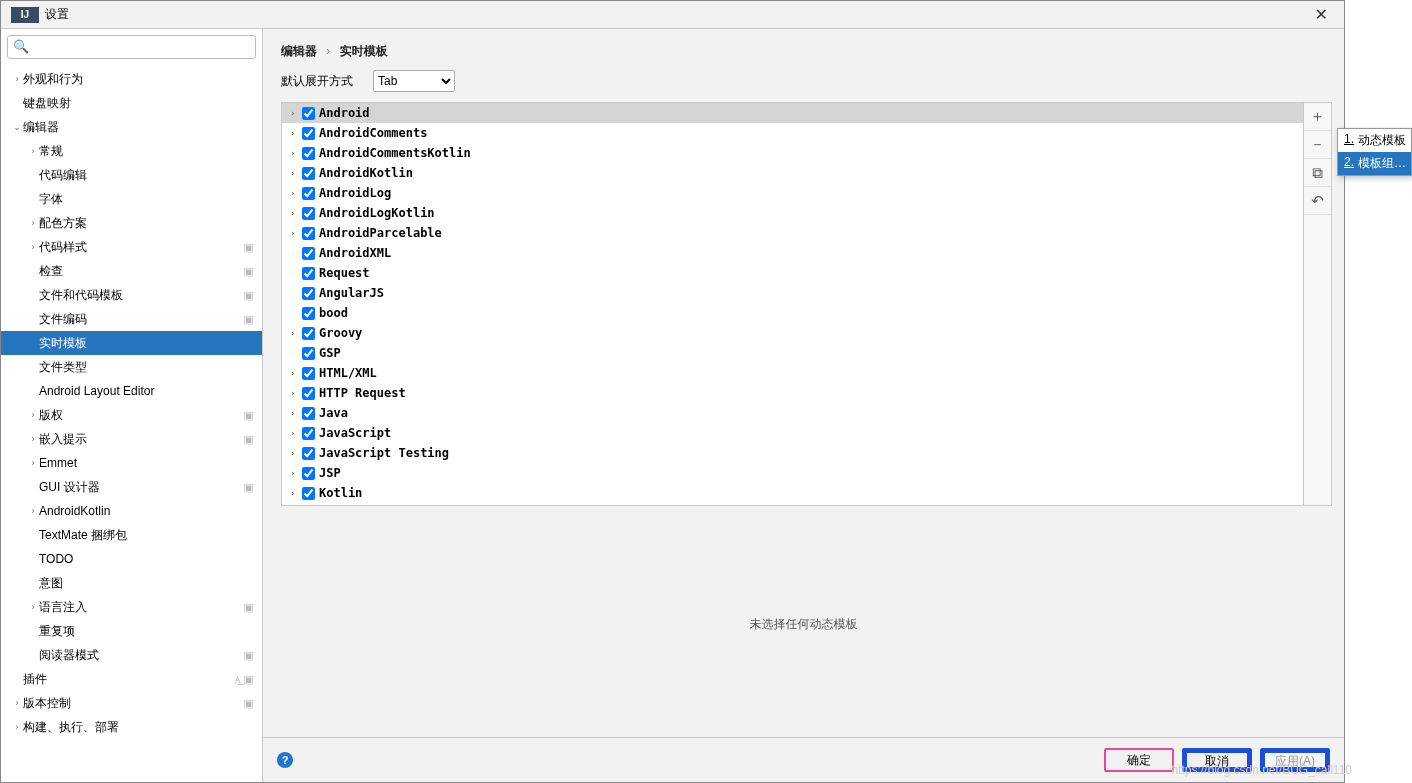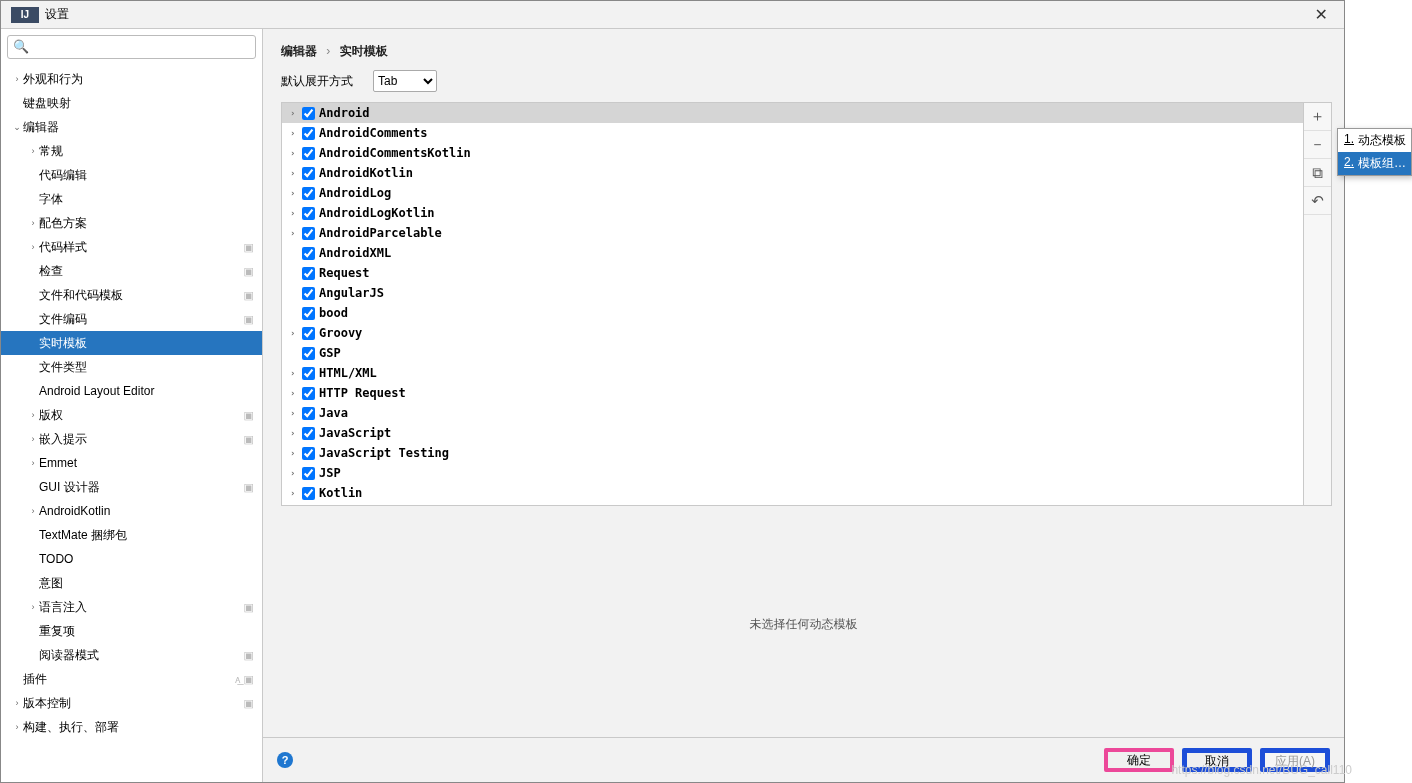--- a/index.html
+++ b/index.html
@@ -22,36 +22,36 @@
 .tree-item .exp { width: 12px; display: inline-flex; justify-content: center; color: #666; font-size: 9px; }
 .tree-item .label { flex: 1; white-space: nowrap; overflow: hidden; text-overflow: ellipsis; }
 .tree-item .badge { color: #bbb; font-size: 11px; margin-left: 4px; }
 .ind0 { padding-left: 10px; }
 .ind1 { padding-left: 26px; }
 
 .main { flex: 1; display: flex; flex-direction: column; background: #f2f2f2; }
 .breadcrumb { padding: 14px 18px 10px; font-size: 12px; font-weight: bold; color: #222; }
 .breadcrumb .sep { color: #888; margin: 0 6px; font-weight: normal; }
 .expand-row { display: flex; align-items: center; gap: 20px; padding: 0 18px 10px; }
-.expand-row select { height: 22px; width: 64px; border: 1px solid #aaa; border-radius: 2px; font-size: 12px; background: #fff; }
+.expand-row select { height: 22px; width: 82px; border: 1px solid #aaa; border-radius: 2px; font-size: 12px; background: #fff; }
 .panel-wrap { display: flex; margin: 0 12px 6px 18px; }
 .template-list { flex: 1; border: 1px solid #c9c9c9; background: #fff; height: 404px; overflow-y: auto; }
 .list-row { display: flex; align-items: center; height: 20px; padding-left: 8px; cursor: pointer; font-family: Consolas, monospace; font-size: 12px; font-weight: bold; }
 .list-row.sel { background: #d5d5d5; }
 .list-row .chev { width: 12px; color: #777; font-size: 9px; }
 .list-row input[type=checkbox] { margin: 0 4px 0 0; width: 13px; height: 13px; }
 .side-buttons { width: 28px; display: flex; flex-direction: column; border: 1px solid #c9c9c9; border-left: none; background: #f7f7f7; }
 .side-btn { height: 28px; display: flex; align-items: center; justify-content: center; cursor: pointer; color: #555; font-size: 15px; border-bottom: 1px solid #e0e0e0; }
 .no-select { flex: 1; display: flex; align-items: center; justify-content: center; color: #555; font-size: 12px; }
 .footer { display: flex; justify-content: space-between; align-items: center; padding: 10px 14px; border-top: 1px solid #c9c9c9; background: #f2f2f2; }
 .footer .left { display: flex; align-items: center; }
 .help-icon { width: 16px; height: 16px; border-radius: 50%; background: #1f77d0; color: #fff; display: flex; align-items: center; justify-content: center; font-size: 11px; font-weight: bold; cursor: pointer; }
 .footer .right { display: flex; gap: 8px; }
 .btn { min-width: 70px; height: 24px; border: 5px solid #1d4ed8; background: #f0f0f0; border-radius: 2px; cursor: pointer; font-size: 12px; }
-.btn.primary { border: 4px solid #ec4899; }
+.btn.primary { border: 2px solid #ec4899; }
 .btn.disabled { color: #999; background: #f6f6f6; }
 
 .context-menu { position: absolute; top: 128px; right: 0; width: 75px; background: #fff; border: 1px solid #999; box-shadow: 2px 2px 6px rgba(0,0,0,0.25); font-size: 12px; z-index: 100; }
 .menu-item { padding: 3px 6px; cursor: pointer; white-space: nowrap; display: flex; }
 .menu-item.hov { background: #2675bf; color: #fff; }
 .menu-item .num { text-decoration: underline; margin-right: 4px; }
 
 .watermark { position: absolute; right: 60px; bottom: 6px; color: #ccc; font-size: 12px; pointer-events: none; }
 </style>
 </head>

